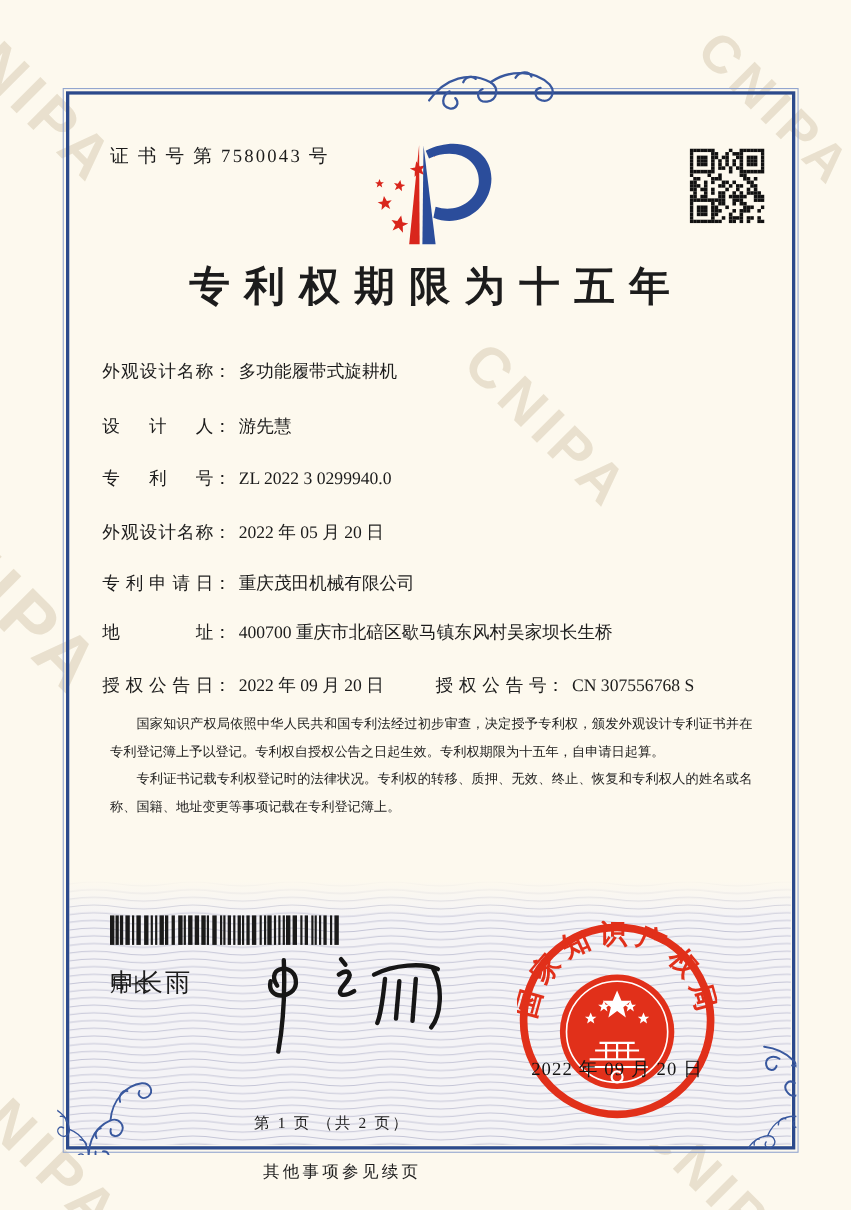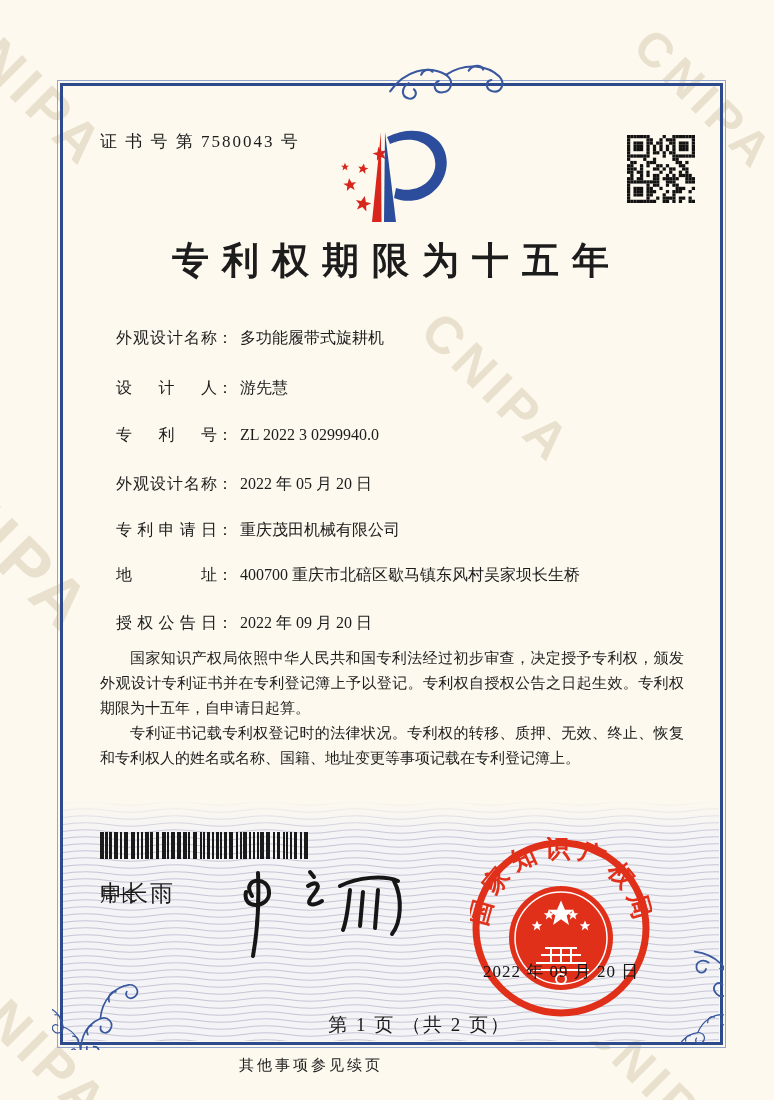--- a/index.html
+++ b/index.html
@@ -28,38 +28,38 @@
   .band{ position:absolute; left:63px; top:800px; width:656px; height:241px; z-index:1;}
   .band-fade{ position:absolute; left:63px; top:800px; width:656px; height:34px; z-index:1;
     background:linear-gradient(#fdf9ee, rgba(253,249,238,0)); }
   .cert-no{ position:absolute; left:100px; top:130px; font-size:17px; letter-spacing:2px; z-index:2;}
   .logo{ position:absolute; left:330px; top:124px; z-index:2;}
   .qr{ position:absolute; left:627px; top:135px; width:68px; height:68px; z-index:2;}
   .title{
     position:absolute; left:57px; top:236px; width:667px; text-align:center;
     font-size:37px; font-weight:bold; letter-spacing:13px; text-indent:13px; z-index:2;
   }
-  .row{ position:absolute; left:116px; width:600px; font-size:16px; z-index:2; white-space:nowrap;}
+  .row{ position:absolute; left:93px; width:600px; font-size:16px; z-index:2; white-space:nowrap;}
   .lbl{ display:inline-block; width:101px; text-align:justify; text-align-last:justify; vertical-align:bottom;}
   .val{ margin-left:7px;}
   .grant-no{ position:absolute; left:303px; top:0;}
   .paras{ position:absolute; left:100px; top:646px; width:584px; z-index:2;
-    font-size:15px; line-height:25px; text-align:justify;}
+    font-size:12px; line-height:25px; text-align:justify;}
   .paras p{ margin:0; text-indent:2em;}
   .barcode{ position:absolute; left:100px; top:832px; width:210px; height:27px; z-index:2;}
   .sig-title{ position:absolute; left:100px; top:884px; font-size:17px; letter-spacing:2px; z-index:2;}
   .sig-name{ position:absolute; left:100px; top:878px; font-size:23px; letter-spacing:2px; z-index:2;}
   .sig-script{ position:absolute; left:222px; top:868px; z-index:2;}
   .seal{ position:absolute; left:470px; top:837px; z-index:3;}
   .seal-date{
     position:absolute; left:458px; top:960px; width:206px; text-align:center;
     font-size:17px; letter-spacing:1px; color:#141414; z-index:4;
   }
-  .page-info{ position:absolute; left:231px; top:1012px; width:280px; text-align:right;
-    font-size:19px; letter-spacing:2px; z-index:2;}
+  .page-info{ position:absolute; left:231px; top:1012px; width:280px; text-align:left;
+    font-size:14px; letter-spacing:2px; z-index:2;}
   .cont-note{ position:absolute; left:0; top:1056px; width:622px; text-align:center;
     font-size:15px; letter-spacing:3px; z-index:2;}
   .orn{ position:absolute; z-index:2;}
 </style>
 </head>
 <body>
 
 <div class="page">
 
   <span class="wm" style="left:-22px; top:-8px;  font-size:56px;">CNIPA</span>
@@ -375,20 +375,23 @@
     <span class="lbl">外观设计名称</span><span>：</span><span class="val">2022 年 05 月 20 日</span>
   </div>
   <div class="row" style="top:520px">
     <span class="lbl">专利申请日</span><span>：</span><span class="val">重庆茂田机械有限公司</span>
   </div>
   <div class="row" style="top:565px">
     <span class="lbl">地址</span><span>：</span><span class="val">400700 重庆市北碚区歇马镇东风村吴家坝长生桥</span>
   </div>
   <div class="row" style="top:613px">
     <span class="lbl">授权公告日</span><span>：</span><span class="val">2022 年 09 月 20 日</span>
+    <span class="grant-no">
+      <span class="lbl">授权公告号</span><span>：</span><span class="val">CN 307556768 S</span>
+    </span>
   </div>
 
   <div class="paras">
     <p>国家知识产权局依照中华人民共和国专利法经过初步审查，决定授予专利权，颁发外观设计专利证书并在专利登记簿上予以登记。专利权自授权公告之日起生效。专利权期限为十五年，自申请日起算。</p>
     <p>专利证书记载专利权登记时的法律状况。专利权的转移、质押、无效、终止、恢复和专利权人的姓名或名称、国籍、地址变更等事项记载在专利登记簿上。</p>
   </div>
 
   <svg id="barcode-svg" class="barcode" viewBox="0 0 210 27" preserveAspectRatio="none" fill="#1a1a1a">
       <rect x="0" y="0" width="4" height="27"></rect>
       <rect x="5" y="0" width="3" height="27"></rect>

